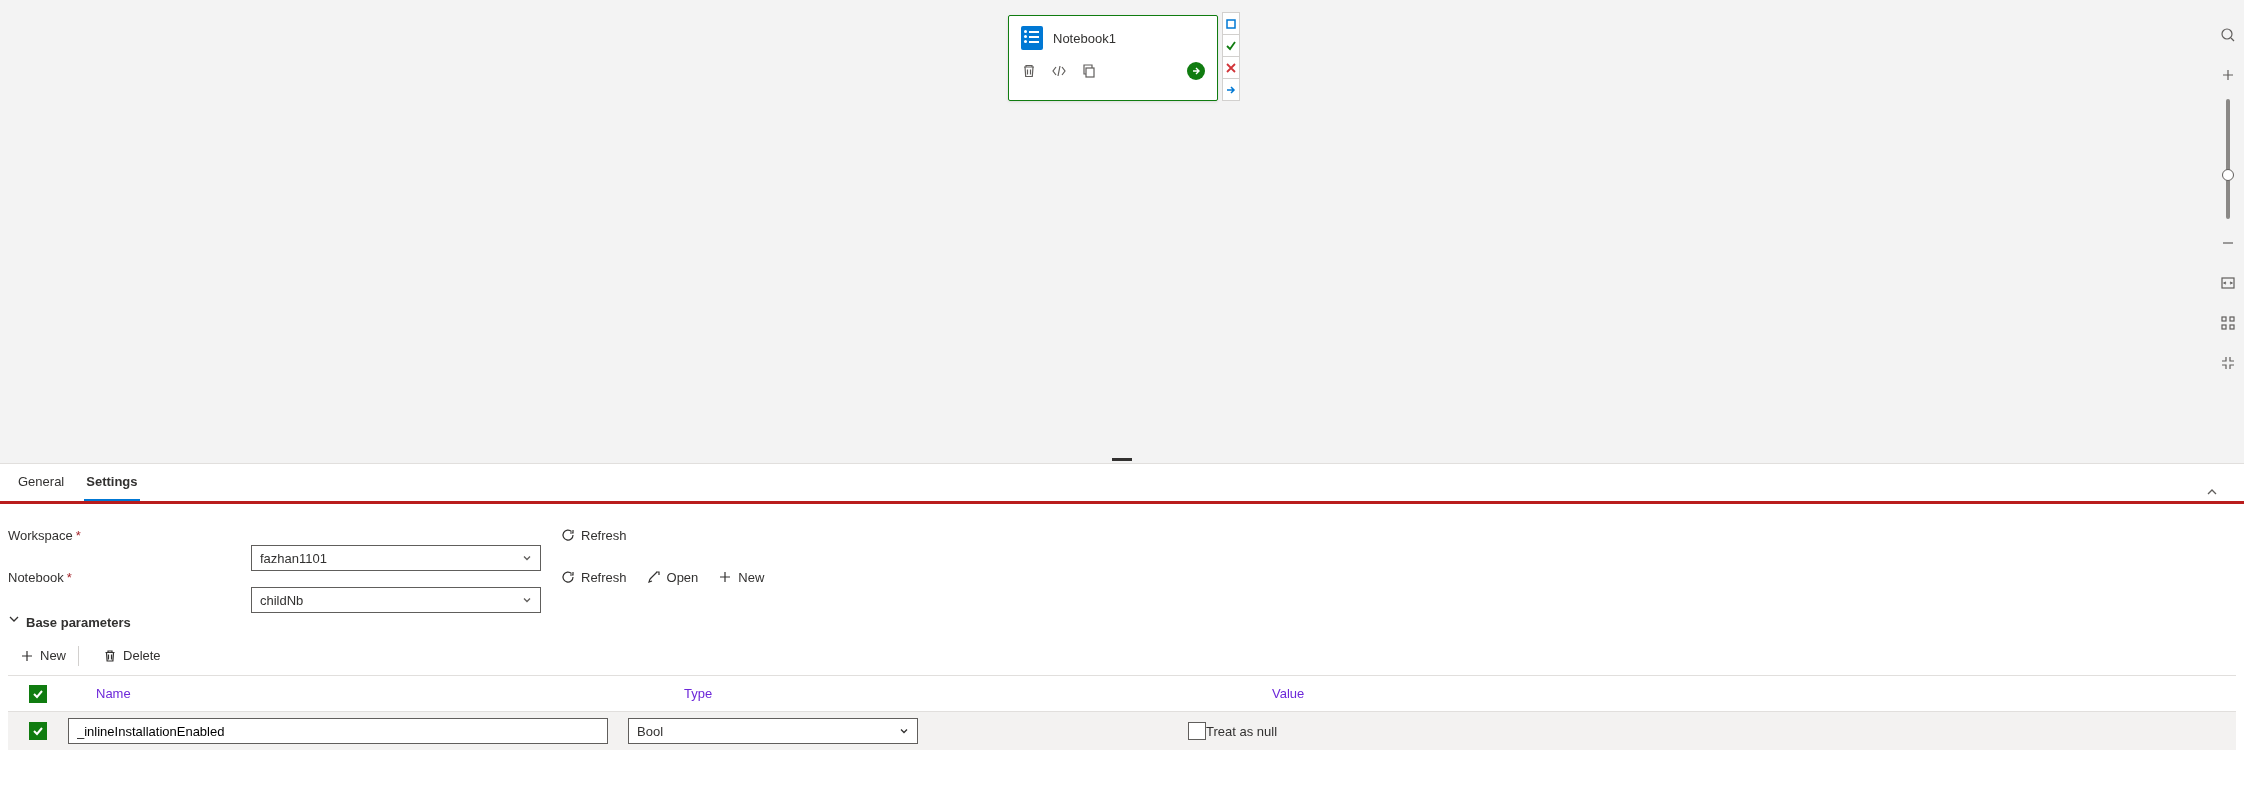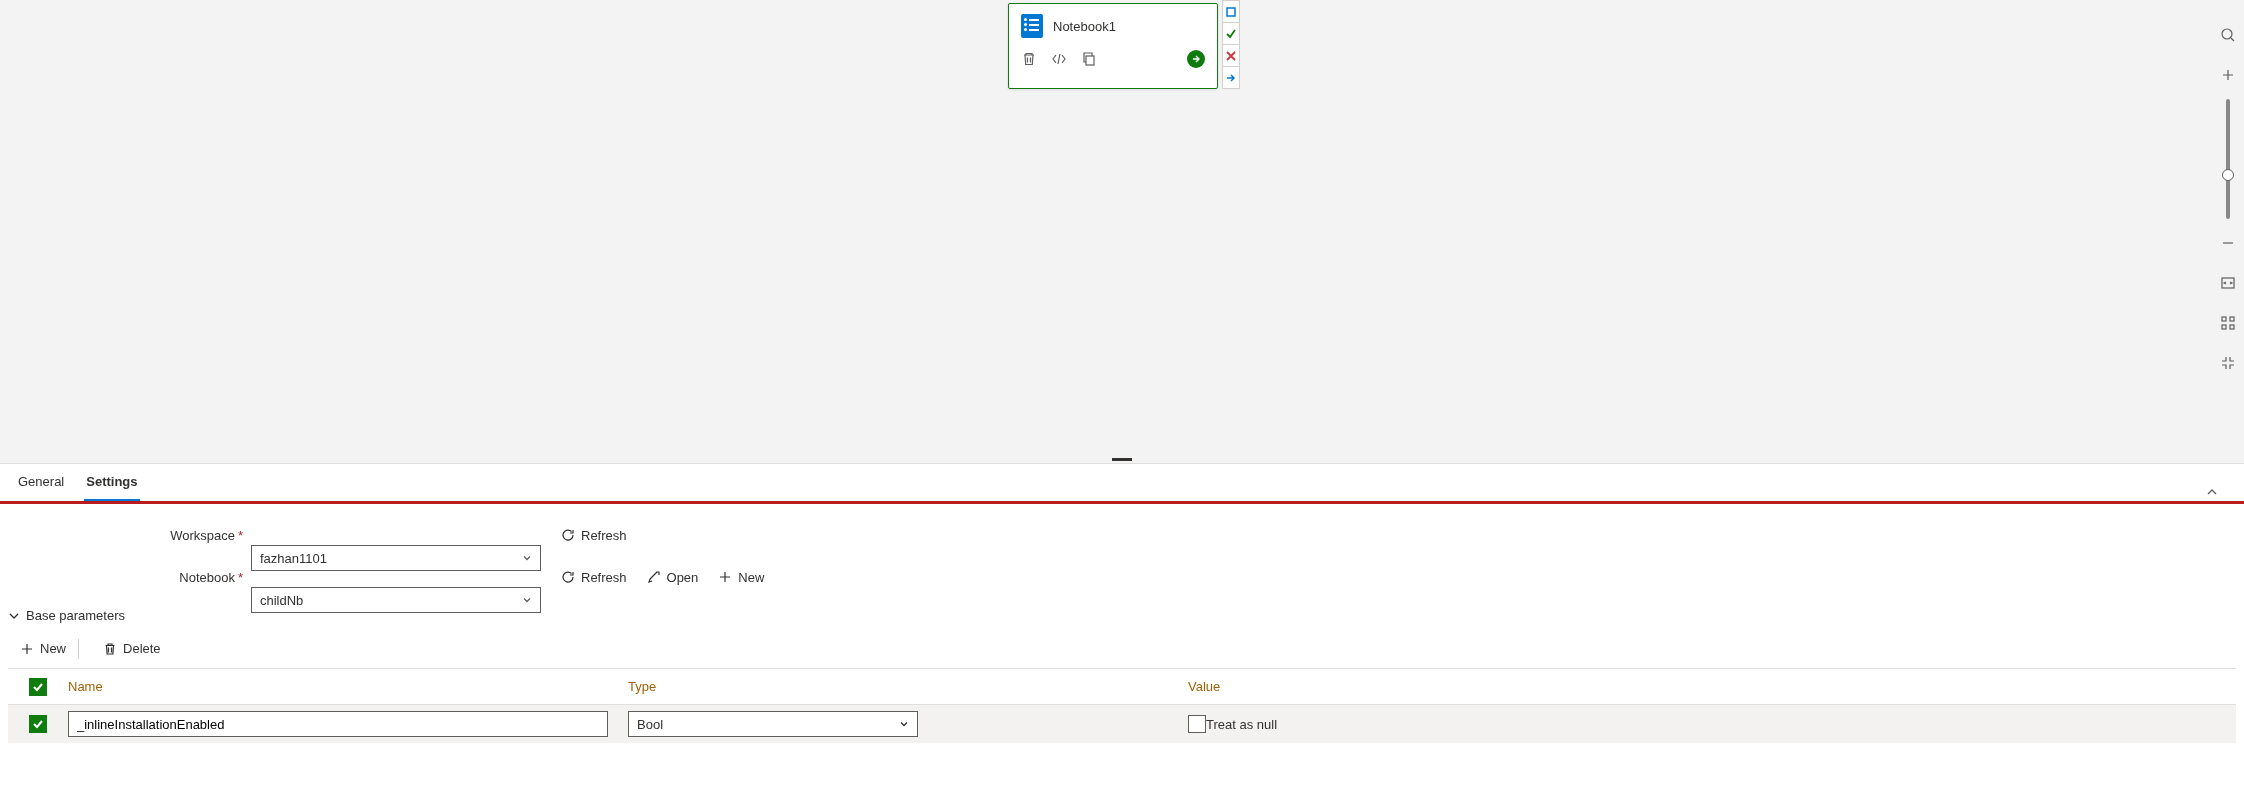--- a/index.html
+++ b/index.html
@@ -13,21 +13,21 @@
       color: #323130;
       background: #f3f3f3;
       width: 2244px;
       height: 805px;
       overflow: hidden;
       position: relative;
     }
     
     .canvas {
       position: absolute;
-      top: 0;
+      top: 12px;
       left: 0;
       right: 32px;
       height: 455px;
       background: #f3f3f3;
     }
     
     .node-card {
       position: absolute;
       top: 3px;
       left: 1008px;
@@ -246,21 +246,20 @@
       padding: 0 10px;
     }
     .settings-body {
       padding: 10px 8px;
     }
     .form-row {
       display: flex;
       align-items: center;
       height: 42px;
       gap: 8px;
-      text-align: right;
     }
     .form-label {
       width: 235px;
       color: #323130;
     }
     .req {
       color: #a4262c;
       margin-left: 3px;
     }
     .select-ctl {
@@ -296,21 +295,22 @@
       align-items: center;
       gap: 6px;
       padding: 10px 0 6px 0;
       cursor: pointer;
     }
     .section-header svg {
       width: 12px;
       height: 12px;
     }
     .section-title {
-      font-weight: 400;
+      font-weight: 700;
+      margin-top: 7px;
     }
     .param-toolbar {
       display: flex;
       align-items: center;
       height: 40px;
       gap: 12px;
       border-bottom: 1px solid #e1dfdd;
     }
     .param-toolbar .divider {
       width: 1px;
@@ -350,21 +350,22 @@
       width: 870px;
       padding-right: 20px;
     }
     .col-null {
       flex: 1;
       display: flex;
       align-items: center;
     }
     .th {
       font-weight: 400;
-      color: #a16207;
+      color: #6d28d9;
+      margin-left: 28px;
     }
     .text-input {
       width: 100%;
       height: 26px;
       border: 1px solid #605e5c;
       padding: 0 8px;
       font-size: 13px;
       font-family: inherit;
       background: #fff;
     }

